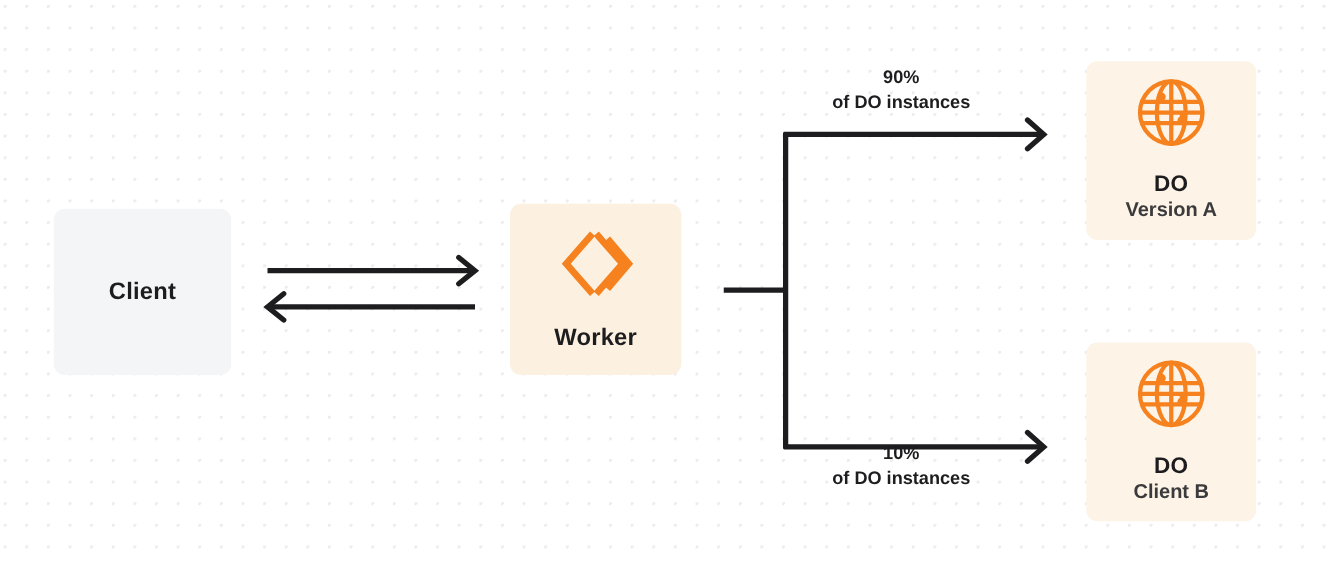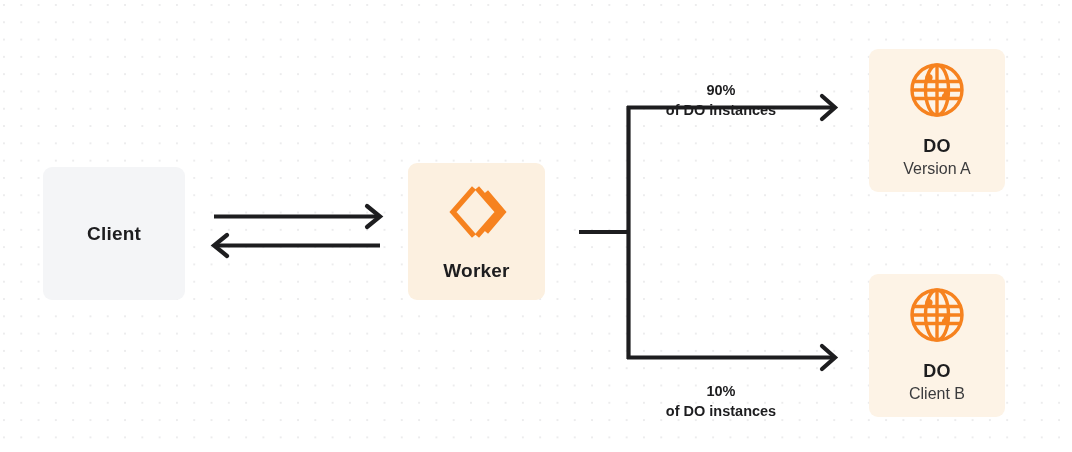--- a/index.html
+++ b/index.html
@@ -79,21 +79,21 @@
   .do-node .node-icon { margin-bottom: 12px; }
   .do-node .node-title {
     font-size: 18px;
     font-weight: bold;
     color: #1d1d1f;
     line-height: 1.25;
     letter-spacing: 0.2px;
   }
   .do-node .node-subtitle {
     font-size: 16px;
-    font-weight: normal;
+    font-weight: bold;
     color: #3b3b3d;
     line-height: 1.3;
     margin-top: 1px;
   }
 
   
   #connectors {
     position: absolute;
     left: 0;
     top: 0;
@@ -104,21 +104,20 @@
 
   
   .edge-label {
     position: absolute;
     text-align: center;
     font-size: 14.5px;
     font-weight: bold;
     color: #1d1d1f;
     line-height: 1.38;
     white-space: nowrap;
-    margin-top: 28px;
   }
   #label-top  { left: 604px; top: 52px;  width: 234px; }
   #label-bottom { left: 604px; top: 353px; width: 234px; }
 </style>
 </head>
 <body>
 
 <div id="canvas">
 
   <svg id="connectors" viewBox="0 0 1072 452" width="1072" height="452" aria-hidden="true">

